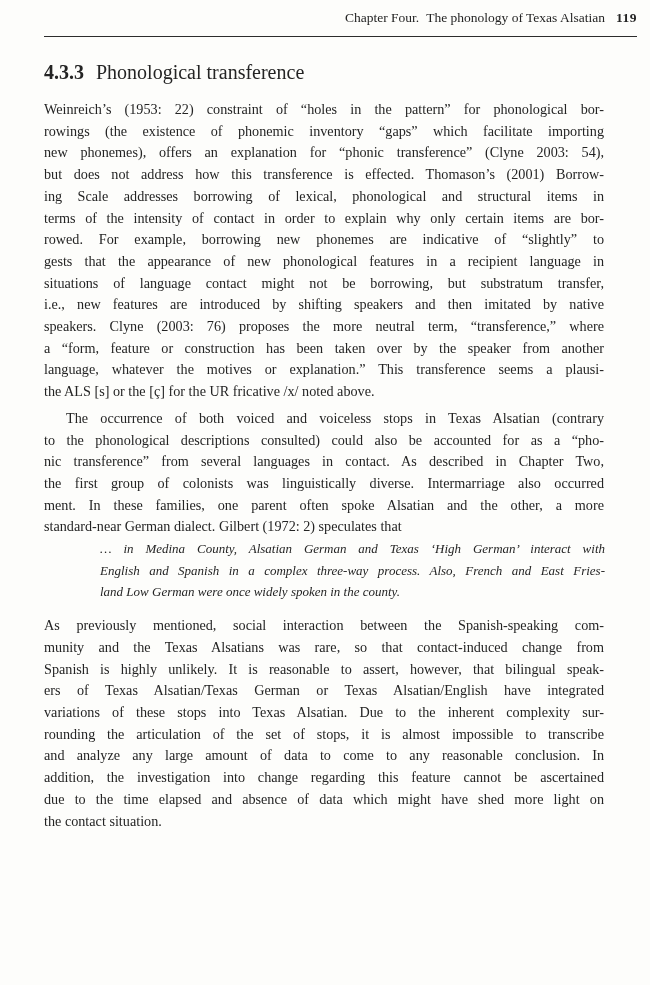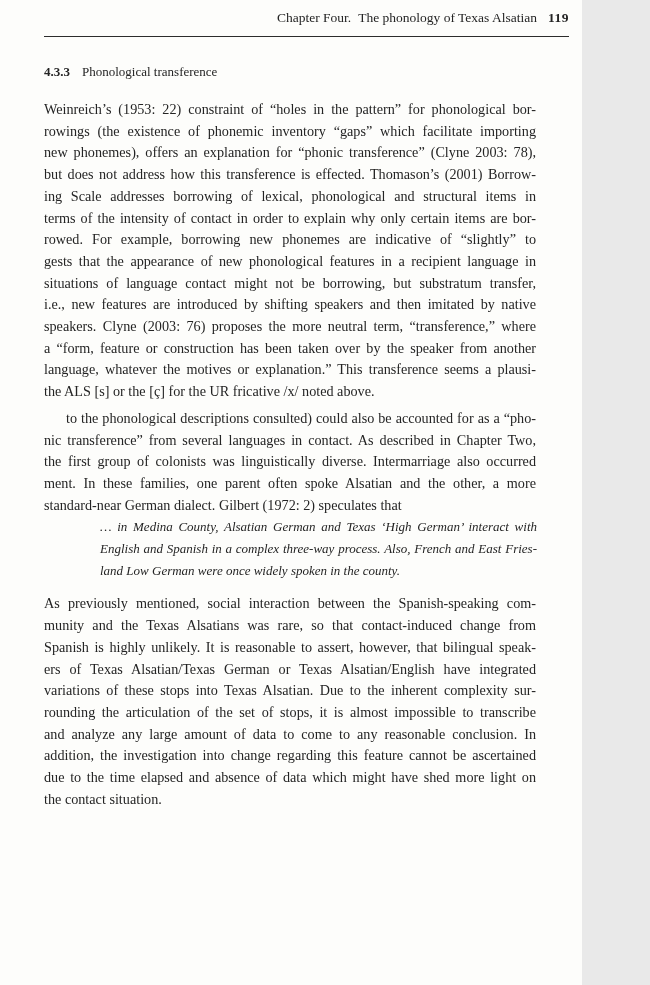--- a/index.html
+++ b/index.html
@@ -1,19 +1,19 @@
 <!DOCTYPE html>
 <html><head>
 <meta charset="utf-8">
 <style>
   * { margin: 0; padding: 0; box-sizing: border-box; }
   html, body { background: #e9e9e9; }
   .page {
     position: relative;
-    width: 582px;
+    width: 650px;
     height: 985px;
     background: #fdfdfb;
     color: #242424;
     font-family: "Liberation Serif", "DejaVu Serif", serif;
     overflow: hidden;
   }
   .running-head {
     margin: 9px 13px 0 44px;
     text-align: right;
     font-size: 13.5px;
@@ -22,21 +22,21 @@
   }
   .running-head .chapter { margin-right: 7px; }
   .running-head .pageno { margin-left: 11px; font-weight: bold; letter-spacing: 0.5px; }
   .head-rule {
     margin: 9px 13px 0 44px;
     border-top: 1.5px solid #2c2c2c;
     height: 0;
   }
   .section-heading {
     margin: 25px 45px 0 44px;
-    font-size: 13px;
+    font-size: 20px;
     line-height: 20px;
   }
   .section-heading .number { font-weight: bold; margin-right: 12px; }
   .para {
     margin-left: 44px;
     margin-right: 46px;
     font-size: 14.2px;
     line-height: 21.7px;
   }
   .para.p1 { margin-top: 17px; }
@@ -63,35 +63,36 @@
 
   <div class="head-rule"></div>
 
   <div class="section-heading">
     <span class="number">4.3.3</span><span>Phonological transference</span>
   </div>
 
   <div class="para p1">
       <div class="line">Weinreich’s (1953: 22) constraint of “holes in the pattern” for phonological bor-</div>
       <div class="line">rowings (the existence of phonemic inventory “gaps” which facilitate importing</div>
-      <div class="line">new phonemes), offers an explanation for “phonic transference” (Clyne 2003: 78),</div>
+      <div class="line">new phonemes), offers an explanation for “phonic transference” (Clyne 2003: 54),</div>
       <div class="line">but does not address how this transference is effected. Thomason’s (2001) Borrow-</div>
       <div class="line">ing Scale addresses borrowing of lexical, phonological and structural items in</div>
       <div class="line">terms of the intensity of contact in order to explain why only certain items are bor-</div>
       <div class="line">rowed. For example, borrowing new phonemes are indicative of “slightly” to</div>
       <div class="line">gests that the appearance of new phonological features in a recipient language in</div>
       <div class="line">situations of language contact might not be borrowing, but substratum transfer,</div>
       <div class="line">i.e., new features are introduced by shifting speakers and then imitated by native</div>
       <div class="line">speakers. Clyne (2003: 76) proposes the more neutral term, “transference,” where</div>
       <div class="line">a “form, feature or construction has been taken over by the speaker from another</div>
       <div class="line">language, whatever the motives or explanation.” This transference seems a plausi-</div>
       <div class="line last">the ALS [s] or the [ç] for the UR fricative /x/ noted above.</div>
     </div>
 
   <div class="para p2 indent-first">
+      <div class="line">The occurrence of both voiced and voiceless stops in Texas Alsatian (contrary</div>
       <div class="line">to the phonological descriptions consulted) could also be accounted for as a “pho-</div>
       <div class="line">nic transference” from several languages in contact. As described in Chapter Two,</div>
       <div class="line">the first group of colonists was linguistically diverse. Intermarriage also occurred</div>
       <div class="line">ment. In these families, one parent often spoke Alsatian and the other, a more</div>
       <div class="line last">standard-near German dialect. Gilbert (1972: 2) speculates that</div>
     </div>
 
   <div class="blockquote">
       <div class="line">… in Medina County, Alsatian German and Texas ‘High German’ interact with</div>
       <div class="line">English and Spanish in a complex three-way process. Also, French and East Fries-</div>

